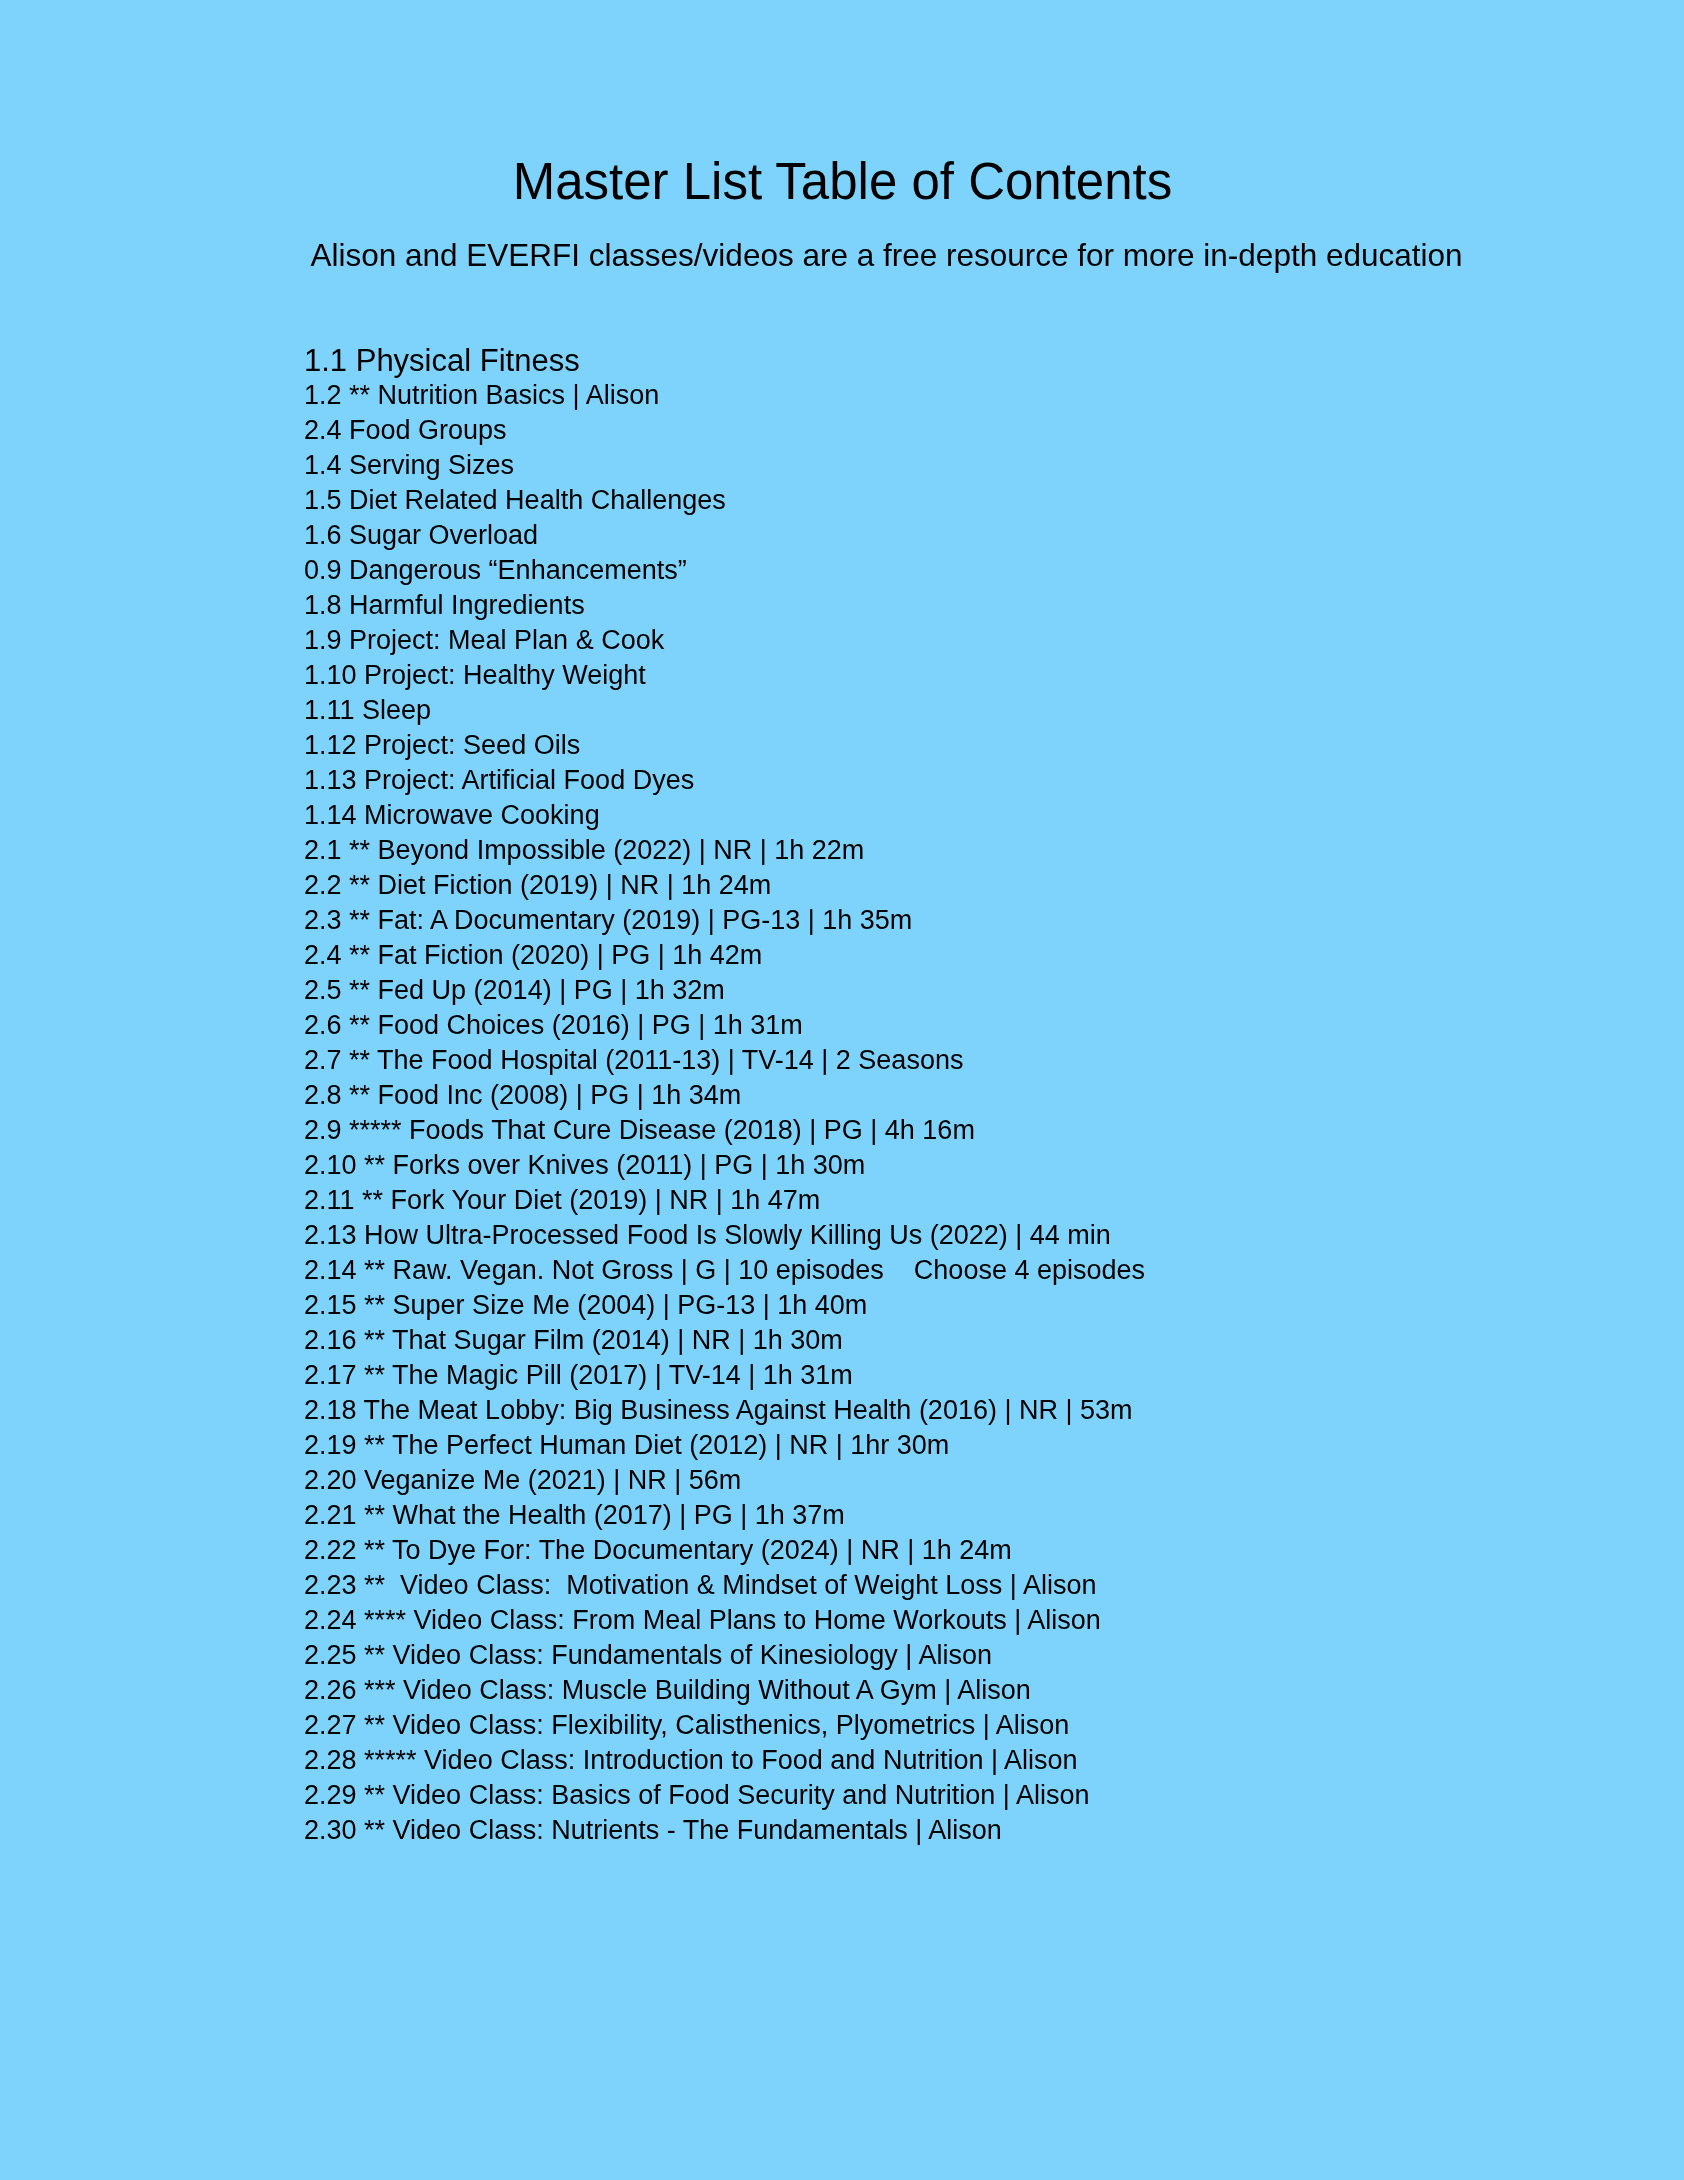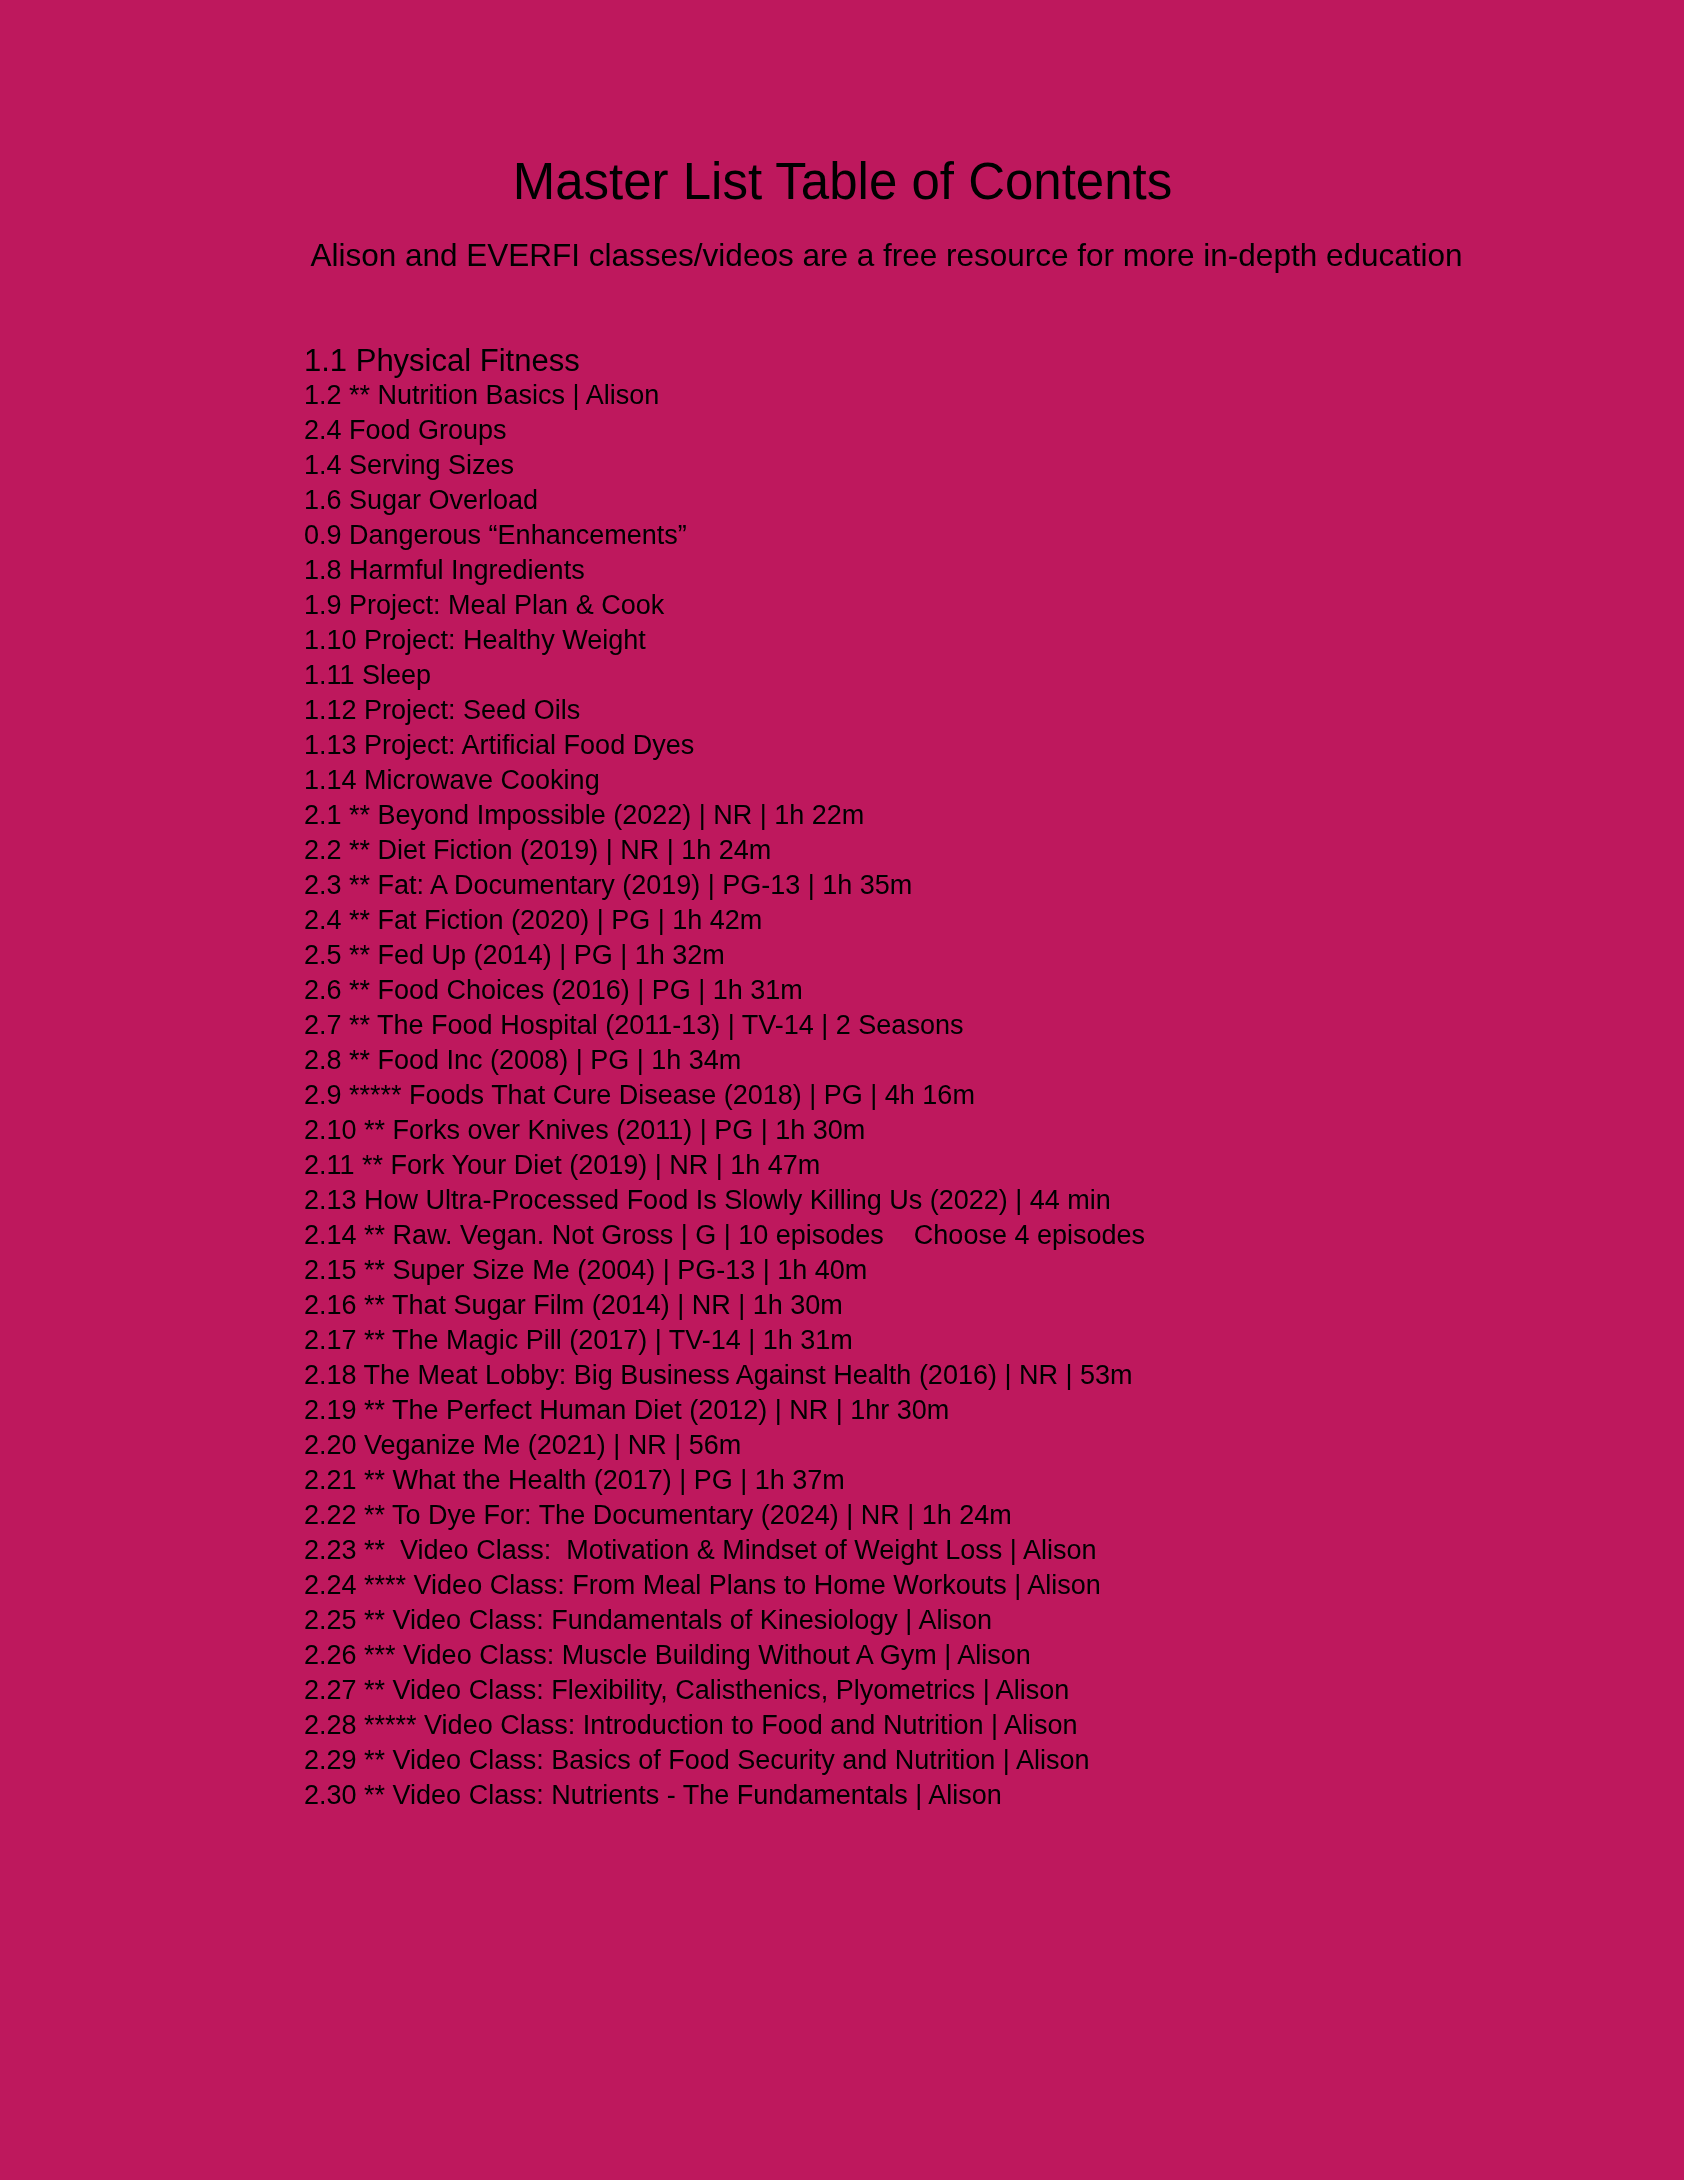--- a/index.html
+++ b/index.html
@@ -4,21 +4,21 @@
 <style>
   html, body {
     margin: 0;
     padding: 0;
     background: #ffffff;
   }
   .page {
     position: relative;
     width: 1685px;
     height: 2181px;
-    background: #be185d;
+    background: #7dd3fc;
     overflow: hidden;
     font-family: "Liberation Sans", "DejaVu Sans", sans-serif;
     color: #000000;
   }
   .doc-title {
     position: absolute;
     top: 152px;
     left: 0;
     width: 1685px;
     text-align: center;
@@ -59,20 +59,21 @@
 <body>
 
 <div class="page">
   <div class="doc-title">Master List Table of Contents</div>
   <div class="doc-subtitle">Alison and EVERFI classes/videos are a free resource for more in-depth education</div>
   <div class="toc-list">
       <div class="toc-item toc-item-first">1.1 Physical Fitness</div>
       <div class="toc-item">1.2 ** Nutrition Basics | Alison</div>
       <div class="toc-item">2.4 Food Groups</div>
       <div class="toc-item">1.4 Serving Sizes</div>
+      <div class="toc-item">1.5 Diet Related Health Challenges</div>
       <div class="toc-item">1.6 Sugar Overload</div>
       <div class="toc-item">0.9 Dangerous “Enhancements”</div>
       <div class="toc-item">1.8 Harmful Ingredients</div>
       <div class="toc-item">1.9 Project: Meal Plan &amp; Cook</div>
       <div class="toc-item">1.10 Project: Healthy Weight</div>
       <div class="toc-item">1.11 Sleep</div>
       <div class="toc-item">1.12 Project: Seed Oils</div>
       <div class="toc-item">1.13 Project: Artificial Food Dyes</div>
       <div class="toc-item">1.14 Microwave Cooking</div>
       <div class="toc-item">2.1 ** Beyond Impossible (2022) | NR | 1h 22m</div>

